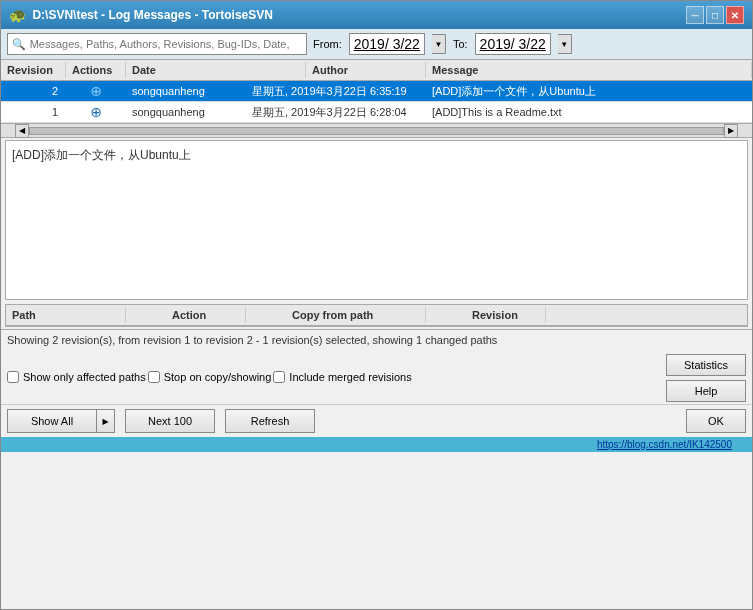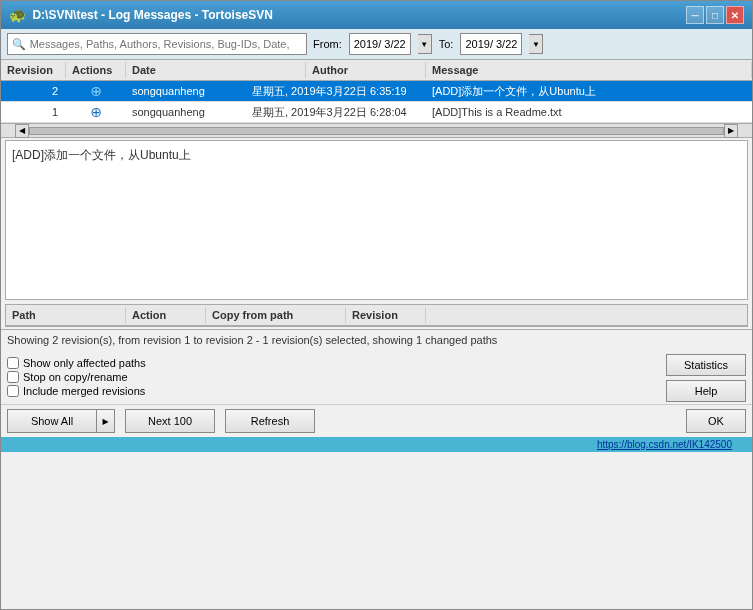--- a/index.html
+++ b/index.html
@@ -99,21 +99,22 @@
       border: 1px solid #888;
       background: white;
       padding: 2px 4px;
       font-size: 11px;
       height: 22px;
       display: flex;
       align-items: center;
       gap: 2px;
     }
     .date-input span {
-      font-size: 11px;
+      font-size: 14px;
+      text-decoration: underline;
     }
     .date-dropdown {
       width: 14px;
       height: 20px;
       background: #e0e0e0;
       border: 1px solid #888;
       border-left: none;
       display: flex;
       align-items: center;
       justify-content: center;
@@ -211,20 +212,21 @@
       background: white;
       border: 1px solid #aaa;
       margin: 2px 4px;
       flex-shrink: 0;
     }
     .paths-header {
       display: flex;
       background: #e8e8e8;
       border-bottom: 1px solid #aaa;
       padding: 2px 0;
+      gap: 40px;
     }
     .paths-row {
       display: flex;
       align-items: center;
       padding: 2px 0;
       min-height: 20px;
     }
     .ph { font-weight: bold; padding: 2px 6px; font-size: 11px; color: #333; border-right: 1px solid #ccc; }
     .ph-path { width: 120px; }
     .ph-action { width: 80px; }
@@ -245,21 +247,21 @@
     }
     .options-row {
       display: flex;
       align-items: center;
       justify-content: space-between;
       padding: 2px 6px;
       flex-shrink: 0;
     }
     .checkboxes {
       display: flex;
-      flex-direction: column;
+      flex-direction: row;
       gap: 2px;
     }
     .checkbox-item {
       display: flex;
       align-items: center;
       gap: 4px;
       font-size: 11px;
     }
     .checkbox-item input[type="checkbox"] {
       width: 12px;
@@ -419,21 +421,21 @@
   </div>
 
   <div class="options-row">
     <div class="checkboxes">
       <label class="checkbox-item">
         <input type="checkbox" style="">
         <span>Show only affected paths</span>
       </label>
       <label class="checkbox-item">
         <input type="checkbox" style="">
-        <span>Stop on copy/rename</span>
+        <span>Stop on copy/showing</span>
       </label>
       <label class="checkbox-item">
         <input type="checkbox" style="">
         <span>Include merged revisions</span>
       </label>
     </div>
     <div class="help-ok-section">
       <button class="btn-statistics">Statistics</button>
       <button class="btn-statistics">Help</button>
     </div>

